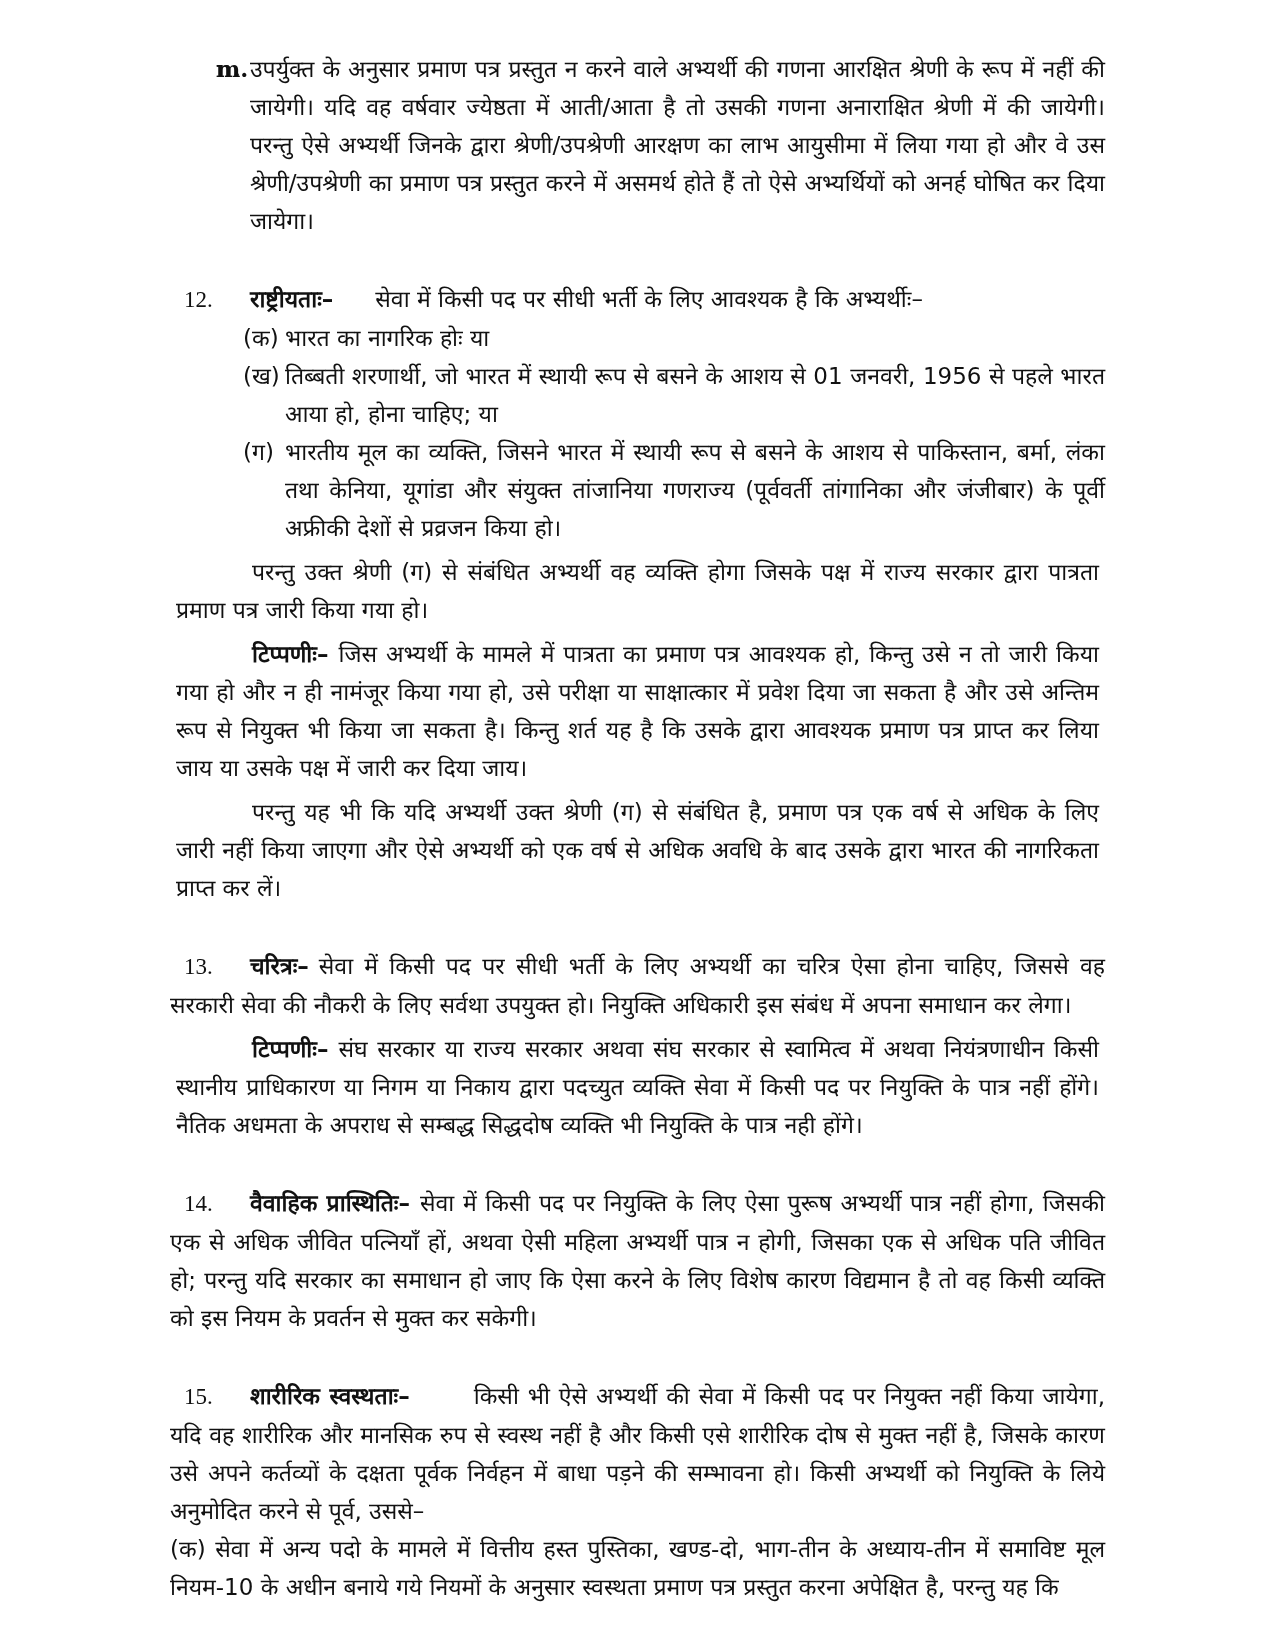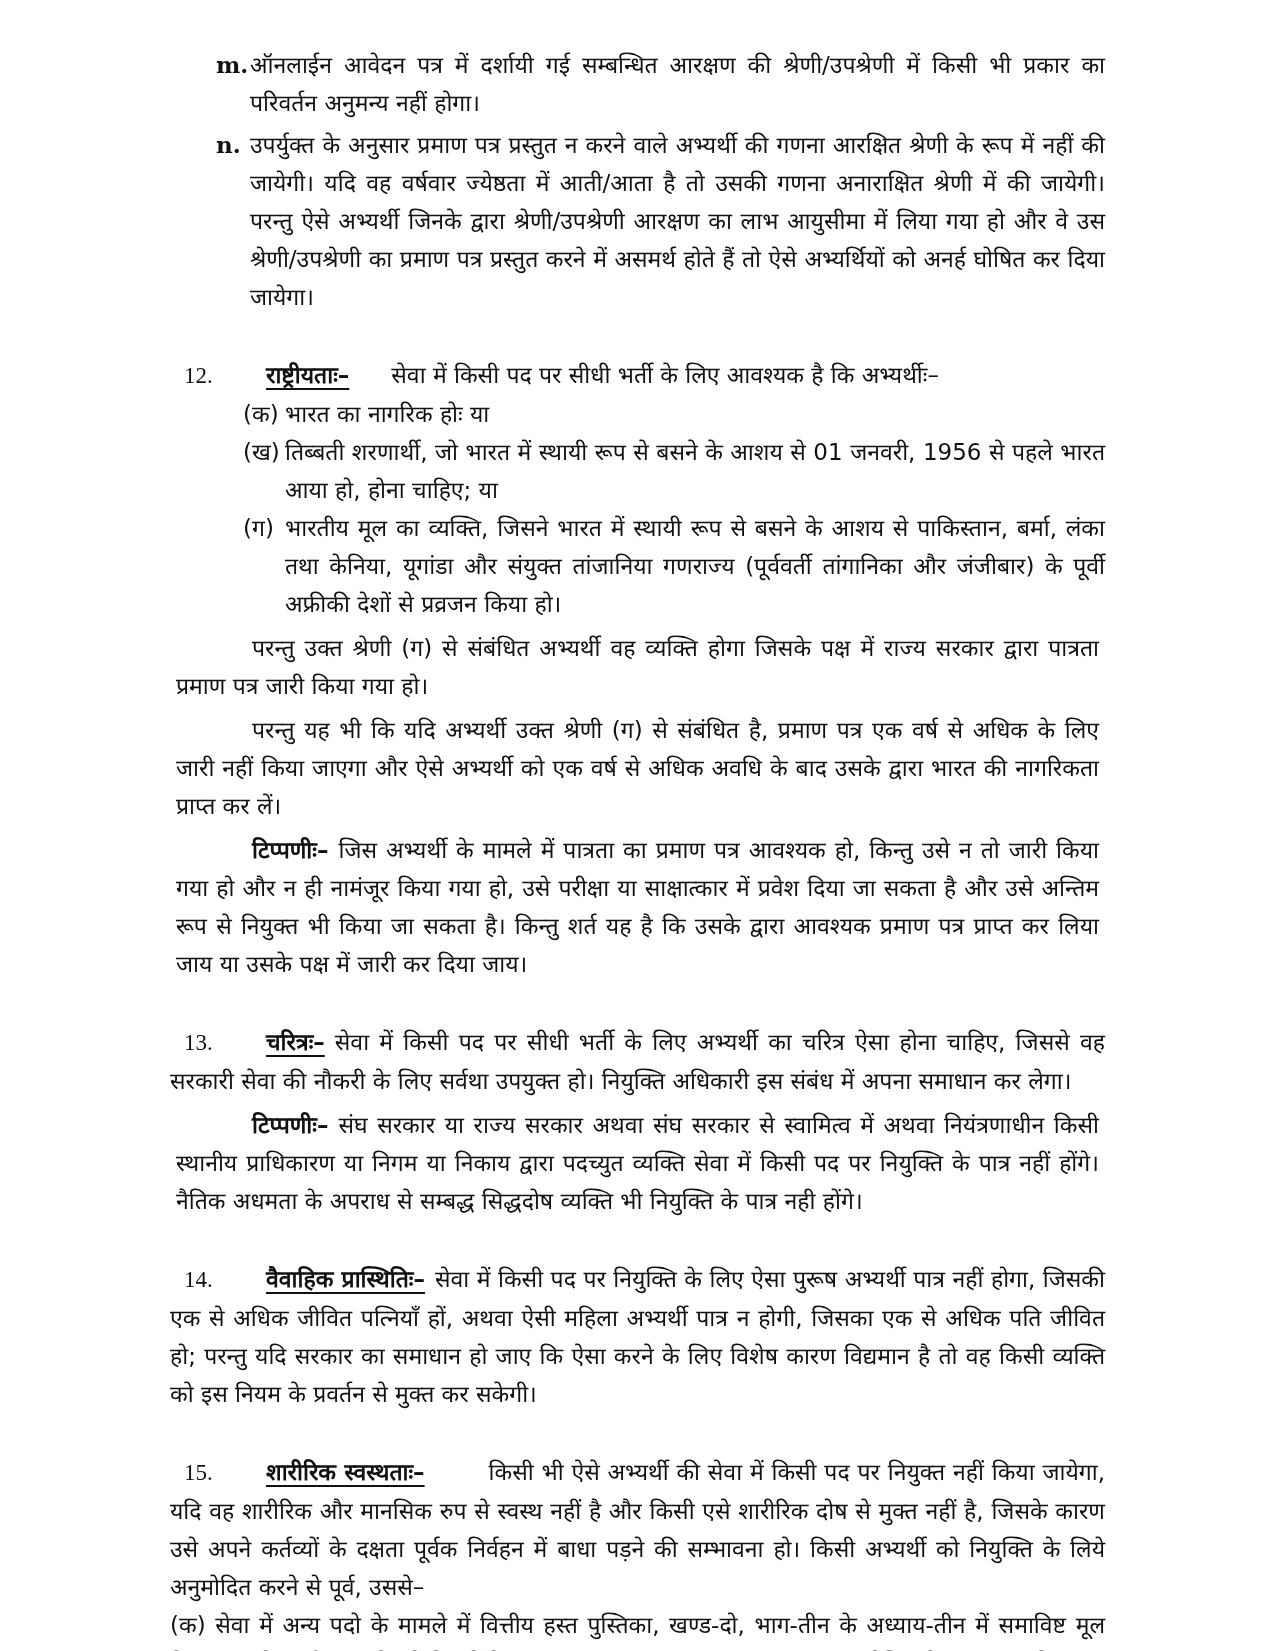--- a/index.html
+++ b/index.html
@@ -35,23 +35,21 @@
   .sec-para { margin: 0; text-align: justify; }
   .sec-num {
     display: inline-block;
     width: 80px;
     padding-left: 14px;
     box-sizing: border-box;
     font-family: Liberation Serif, serif;
   }
   .sec-head {
     font-weight: bold;
-    text-decoration: underline;
     text-underline-offset: 5px;
-    margin-left: 16px;
   }
   .gap-md { margin-right: 42px; }
   .gap-lg { margin-right: 64px; }
   .gap-sm { margin-right: 10px; }
 
   
   .sub-item {
     position: relative;
     padding-left: 115px;
     text-align: justify;
@@ -67,21 +65,20 @@
     margin-right: 10px;
   }
 </style>
 </head>
 <body>
 
 <div class="doc">
 
   <div class="mn-item">
     <span class="mn-marker">m.</span>
-    <span>ऑनलाईन आवेदन पत्र में दर्शायी गई सम्बन्धित आरक्षण की श्रेणी/उपश्रेणी में किसी भी प्रकार का परिवर्तन अनुमन्य नहीं होगा।</span>
   </div>
   <div class="mn-item">
     <span class="mn-marker">n.</span>
     <span>उपर्युक्त के अनुसार प्रमाण पत्र प्रस्तुत न करने वाले अभ्यर्थी की गणना आरक्षित श्रेणी के रूप में नहीं की जायेगी। यदि वह वर्षवार ज्येष्ठता में आती/आता है तो उसकी गणना अनाराक्षित श्रेणी में की जायेगी। परन्तु ऐसे अभ्यर्थी जिनके द्वारा श्रेणी/उपश्रेणी आरक्षण का लाभ आयुसीमा में लिया गया हो और वे उस श्रेणी/उपश्रेणी का प्रमाण पत्र प्रस्तुत करने में असमर्थ होते हैं तो ऐसे अभ्यर्थियों को अनर्ह घोषित कर दिया जायेगा।</span>
   </div>
 
   <div class="section">
     <p class="sec-para">
       <span class="sec-num">12.</span><span class="sec-head gap-md">राष्ट्रीयताः–</span><span>सेवा में किसी पद पर सीधी भर्ती के लिए आवश्यक है कि अभ्यर्थीः–</span>
     </p>
@@ -91,24 +88,24 @@
     </div>
     <div class="sub-item">
       <span class="sub-marker">(ख)</span>
       <span>तिब्बती शरणार्थी, जो भारत में स्थायी रूप से बसने के आशय से 01 जनवरी, 1956 से पहले भारत आया हो, होना चाहिए; या</span>
     </div>
     <div class="sub-item">
       <span class="sub-marker">(ग)</span>
       <span>भारतीय मूल का व्यक्ति, जिसने भारत में स्थायी रूप से बसने के आशय से पाकिस्तान, बर्मा, लंका तथा केनिया, यूगांडा और संयुक्त तांजानिया गणराज्य (पूर्ववर्ती तांगानिका और जंजीबार) के पूर्वी अफ्रीकी देशों से प्रव्रजन किया हो।</span>
     </div>
     <p class="ind-para">परन्तु उक्त श्रेणी (ग) से संबंधित अभ्यर्थी वह व्यक्ति होगा जिसके पक्ष में राज्य सरकार द्वारा पात्रता प्रमाण पत्र जारी किया गया हो।</p>
-    <p class="ind-para">परन्तु यह भी कि यदि अभ्यर्थी उक्त श्रेणी (ग) से संबंधित है, प्रमाण पत्र एक वर्ष से अधिक के लिए जारी नहीं किया जाएगा और ऐसे अभ्यर्थी को एक वर्ष से अधिक अवधि के बाद उसके द्वारा भारत की नागरिकता प्राप्त कर लें।</p>
     <p class="ind-para">
       <span class="note-label">टिप्पणीः–</span><span>जिस अभ्यर्थी के मामले में पात्रता का प्रमाण पत्र आवश्यक हो, किन्तु उसे न तो जारी किया गया हो और न ही नामंजूर किया गया हो, उसे परीक्षा या साक्षात्कार में प्रवेश दिया जा सकता है और उसे अन्तिम रूप से नियुक्त भी किया जा सकता है। किन्तु शर्त यह है कि उसके द्वारा आवश्यक प्रमाण पत्र प्राप्त कर लिया जाय या उसके पक्ष में जारी कर दिया जाय।</span>
     </p>
+    <p class="ind-para">परन्तु यह भी कि यदि अभ्यर्थी उक्त श्रेणी (ग) से संबंधित है, प्रमाण पत्र एक वर्ष से अधिक के लिए जारी नहीं किया जाएगा और ऐसे अभ्यर्थी को एक वर्ष से अधिक अवधि के बाद उसके द्वारा भारत की नागरिकता प्राप्त कर लें।</p>
   </div>
 
   <div class="section">
     <p class="sec-para">
       <span class="sec-num">13.</span><span class="sec-head gap-sm">चरित्रः–</span><span>सेवा में किसी पद पर सीधी भर्ती के लिए अभ्यर्थी का चरित्र ऐसा होना चाहिए, जिससे वह सरकारी सेवा की नौकरी के लिए सर्वथा उपयुक्त हो। नियुक्ति अधिकारी इस संबंध में अपना समाधान कर लेगा।</span>
     </p>
     <p class="ind-para">
       <span class="note-label">टिप्पणीः–</span><span>संघ सरकार या राज्य सरकार अथवा संघ सरकार से स्वामित्व में अथवा नियंत्रणाधीन किसी स्थानीय प्राधिकारण या निगम या निकाय द्वारा पदच्युत व्यक्ति सेवा में किसी पद पर नियुक्ति के पात्र नहीं होंगे। नैतिक अधमता के अपराध से सम्बद्ध सिद्धदोष व्यक्ति भी नियुक्ति के पात्र नही होंगे।</span>
     </p>
   </div>

